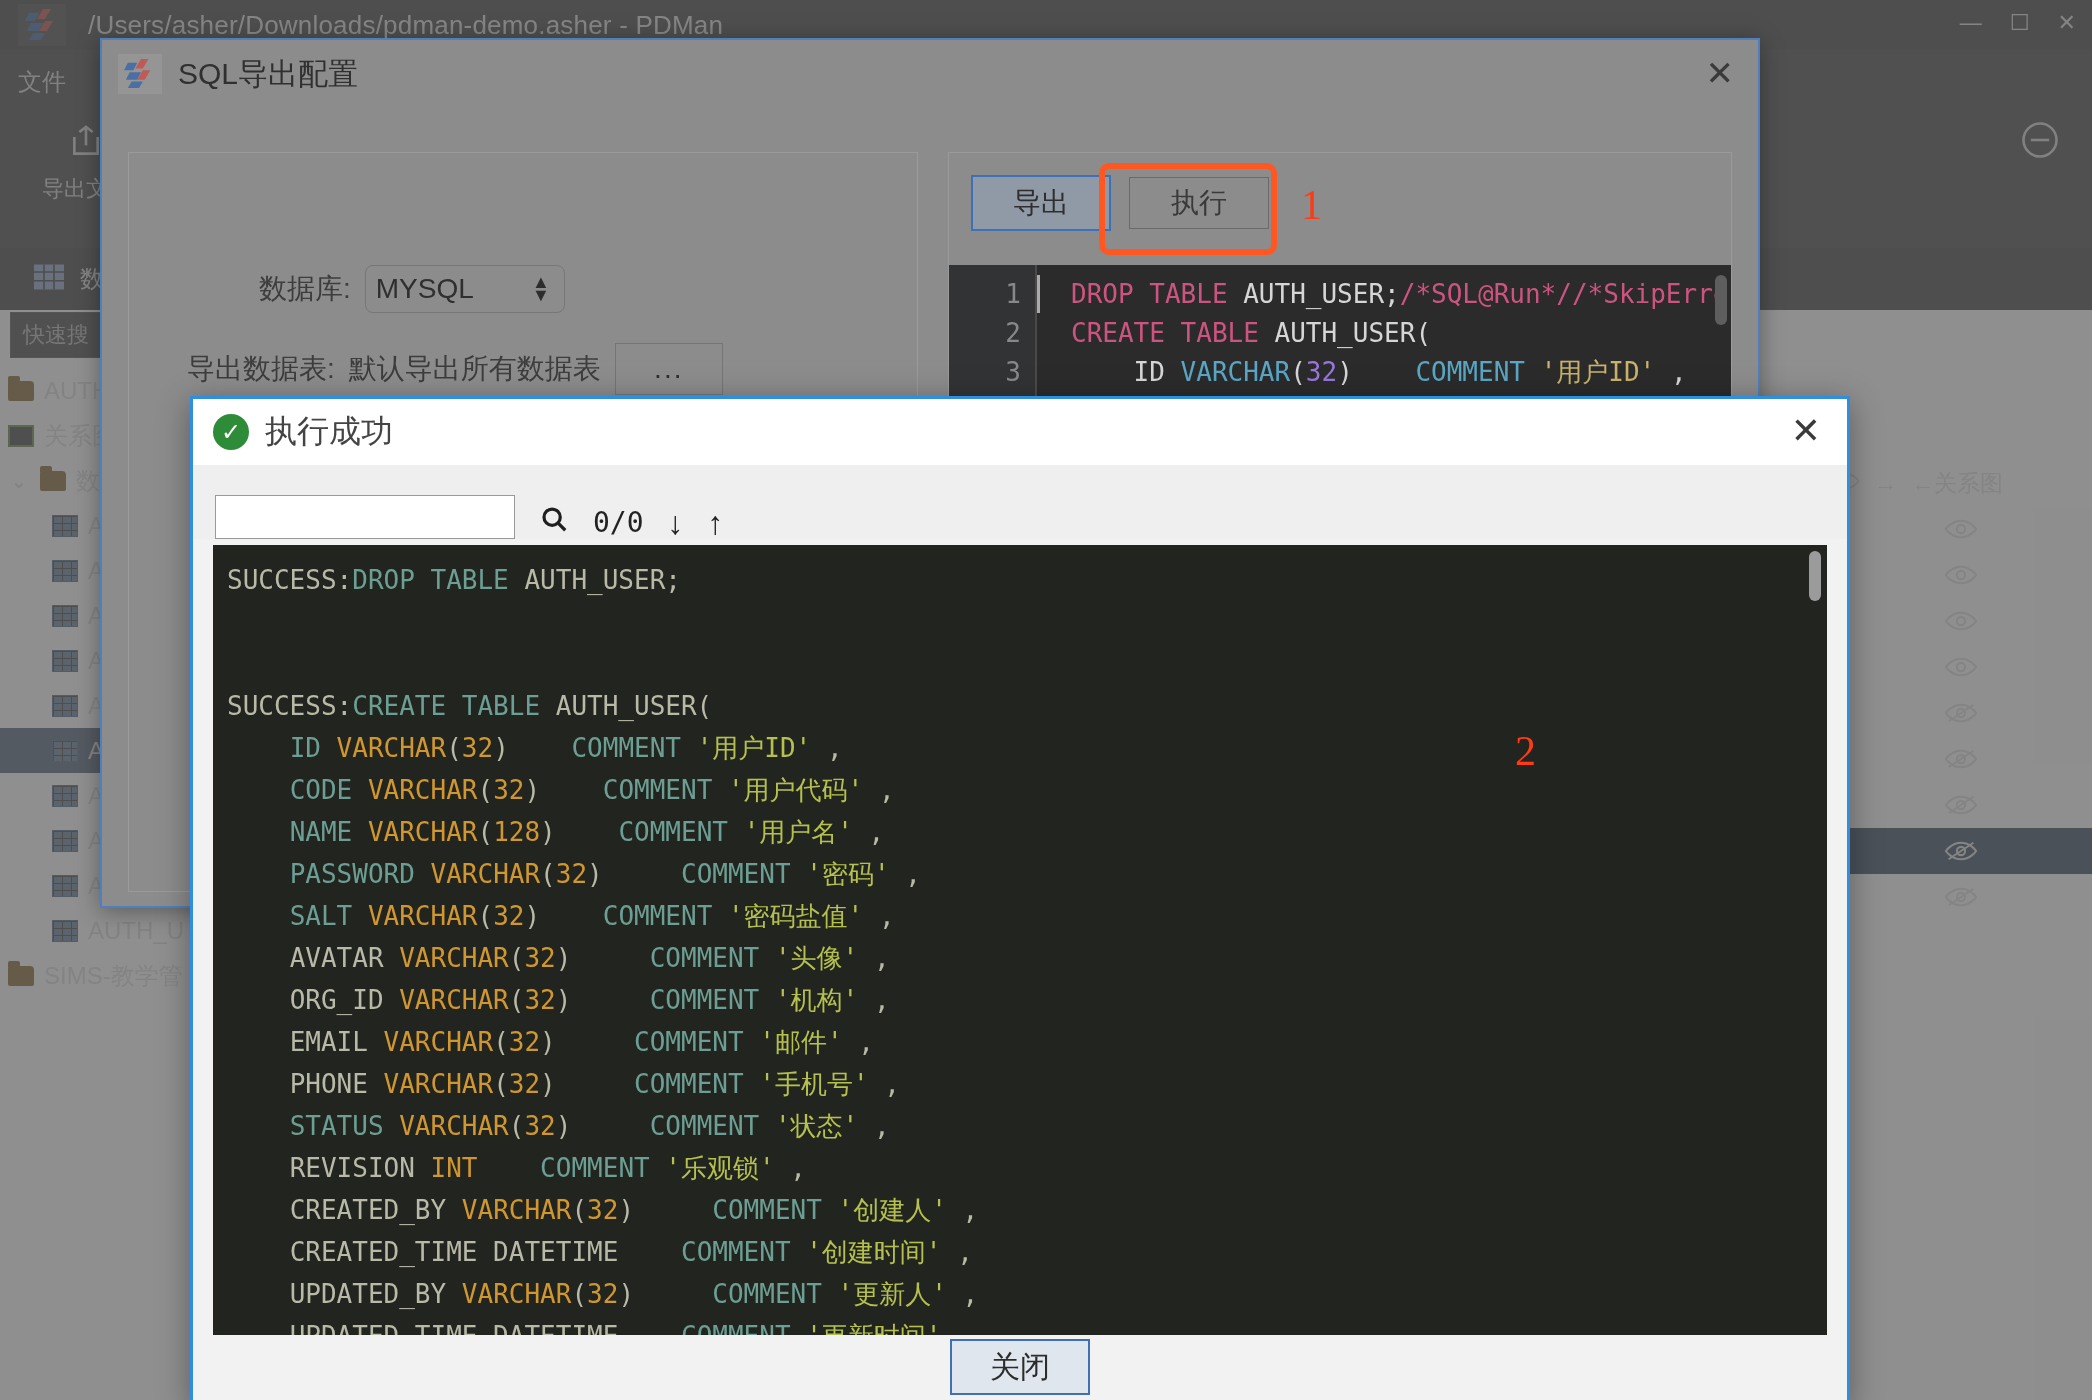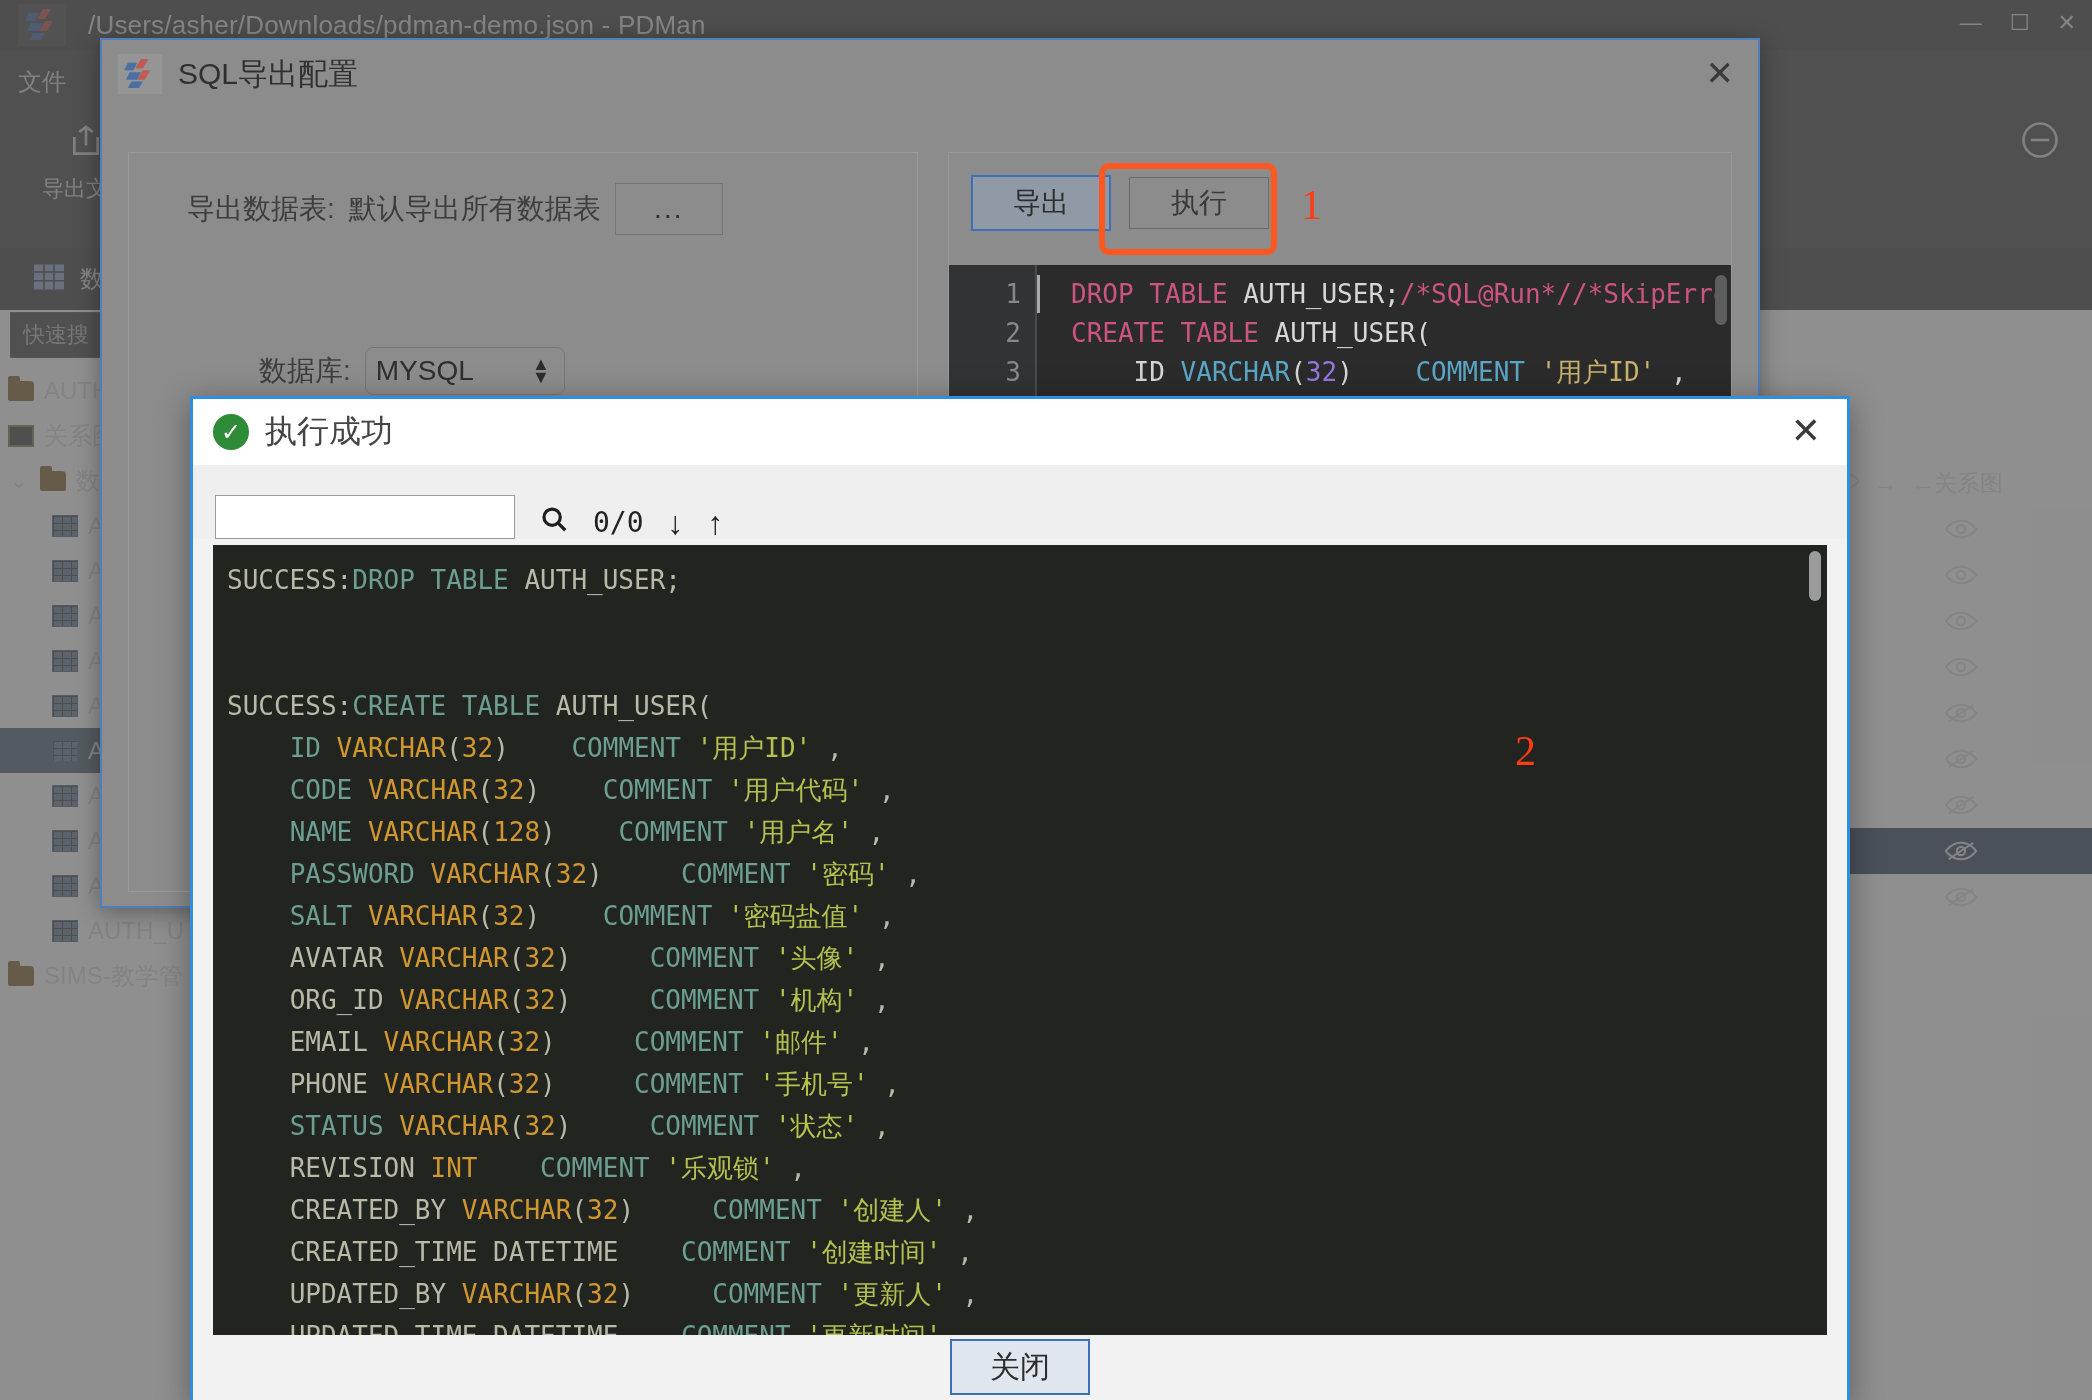--- a/index.html
+++ b/index.html
@@ -305,21 +305,21 @@
     <div class="app-titlebar">
       <div class="app-logo">
         <svg width="34" height="32" viewBox="0 0 34 32">
           <path d="M4 4 L14 4 L10 12 L0 12 Z" fill="#4a6fa5"></path>
           <path d="M18 0 L26 0 L20 10 L12 10 Z" fill="#c05a55"></path>
           <path d="M6 14 L18 14 L14 22 L2 22 Z" fill="#4a6fa5"></path>
           <path d="M20 12 L28 12 L22 22 L14 22 Z" fill="#c05a55"></path>
           <path d="M8 24 L20 24 L16 31 L4 31 Z" fill="#4a6fa5"></path>
         </svg>
       </div>
-      <div class="app-title-text">/Users/asher/Downloads/pdman-demo.json - PDMan</div>
+      <div class="app-title-text">/Users/asher/Downloads/pdman-demo.asher - PDMan</div>
       <div class="win-controls">
         <span class="win-btn">—</span>
         <span class="win-btn">☐</span>
         <span class="win-btn">✕</span>
       </div>
     </div>
 
     <div class="app-ribbon">
       <div class="ribbon-tab">文件</div>
       <div class="ribbon-item">
@@ -512,35 +512,35 @@
           <path d="M8 24 L20 24 L16 31 L4 31 Z" fill="#4a6fa5"></path>
         </svg>
       </div>
       <div class="sqld-title-text">SQL导出配置</div>
       <div class="sqld-close">✕</div>
     </div>
 
     <div class="sqld-body">
 
       <div class="sqld-left">
-        <div class="form-row" style="margin-top:30px;margin-left:58px;">
-          <span class="form-label">导出数据表:</span>
-          <span class="form-label">默认导出所有数据表</span>
-          <div class="ellipsis-btn">...</div>
-        </div>
-
         <div class="form-row" style="margin-top:112px;">
           <span class="form-label">数据库:</span>
           <div class="spinner-select">
             <span>MYSQL</span>
             <span class="spin-arrows">
               <span>▲</span>
                 <span>▼</span>
             </span>
           </div>
+        </div>
+
+        <div class="form-row" style="margin-top:30px;margin-left:58px;">
+          <span class="form-label">导出数据表:</span>
+          <span class="form-label">默认导出所有数据表</span>
+          <div class="ellipsis-btn">...</div>
         </div>
 
         <div class="form-row" style="margin-top:34px;margin-left:78px;gap:18px;">
           <span class="form-label">导出内容:</span>
           <span class="radio"></span>
           <span class="form-label">自定义</span>
           <span class="radio on"></span>
           <span class="form-label">全部</span>
         </div>
       </div>

